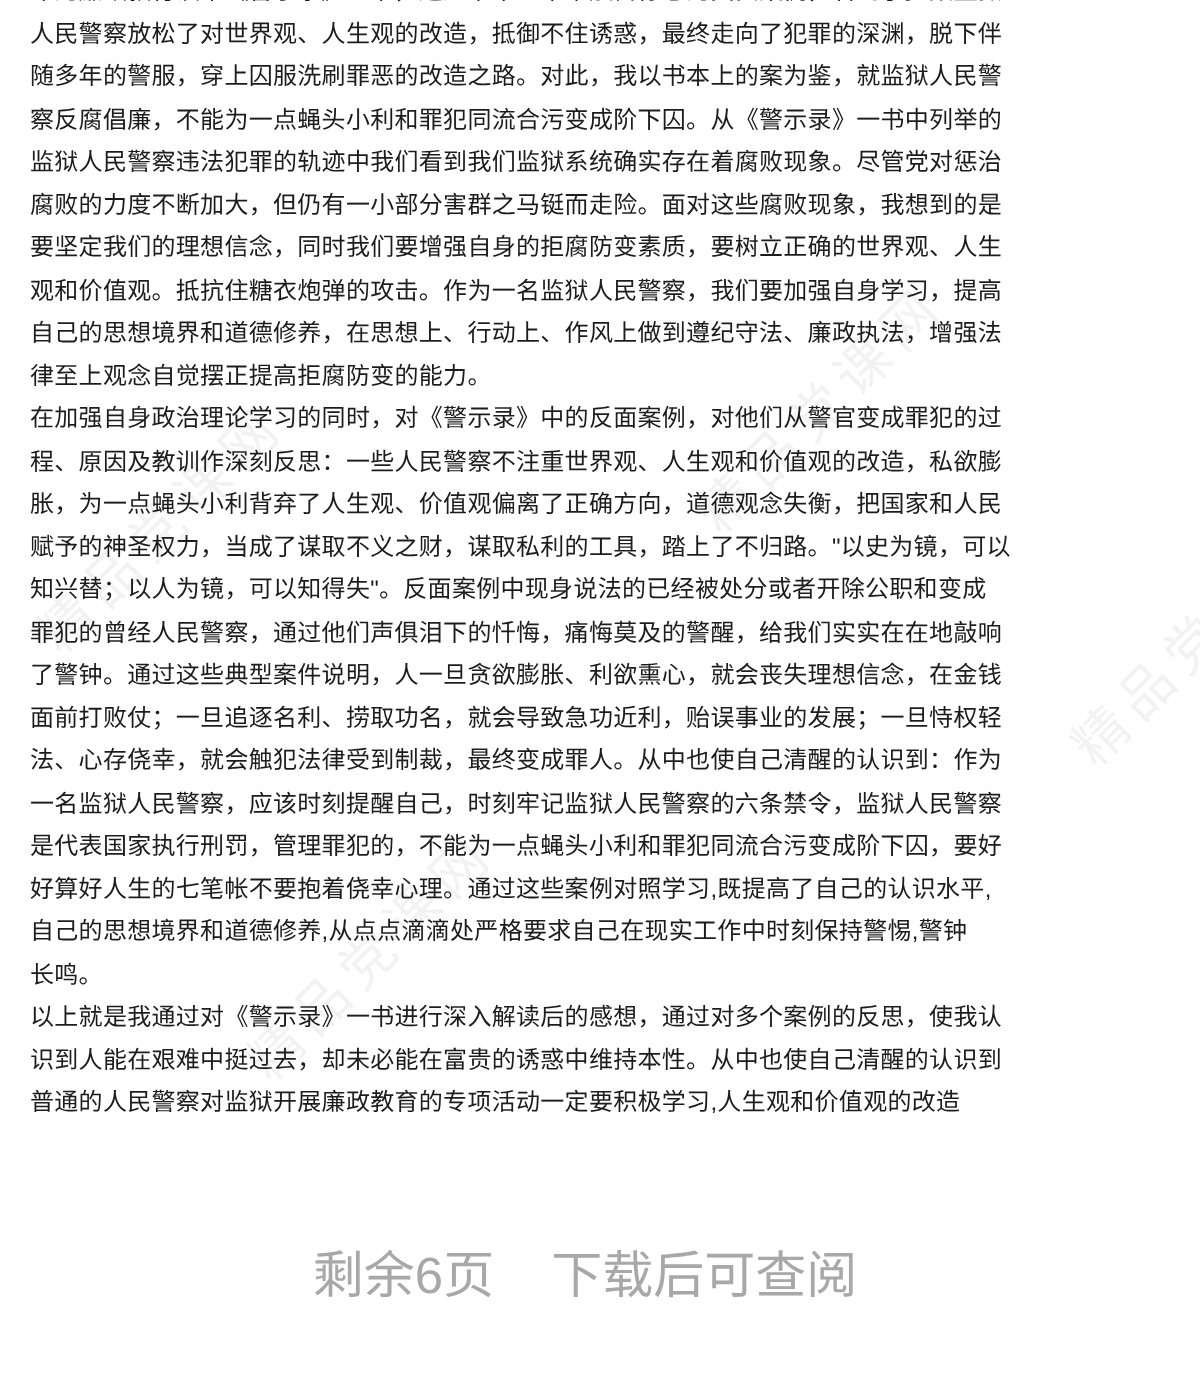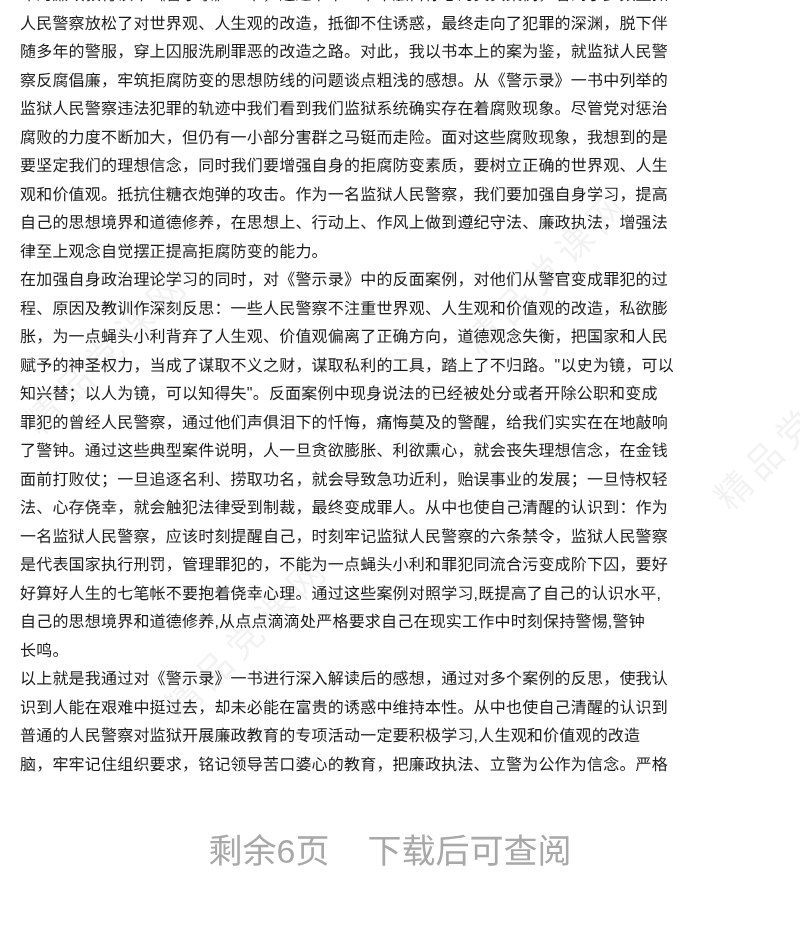--- a/index.html
+++ b/index.html
@@ -81,21 +81,21 @@
   <span class="wm wm2">精品党课网</span>
   <span class="wm wm3">精品党课网</span>
   <span class="wm wm4">精品党课网</span>
 </div>
 
 <main class="doc">
   <section class="para">
       <div class="line">印的廉政教育读本《警示录》一书，通过书中一个个触目惊心的真实案例，看到了少数监狱</div>
       <div class="line">人民警察放松了对世界观、人生观的改造，抵御不住诱惑，最终走向了犯罪的深渊，脱下伴</div>
       <div class="line">随多年的警服，穿上囚服洗刷罪恶的改造之路。对此，我以书本上的案为鉴，就监狱人民警</div>
-      <div class="line">察反腐倡廉，牢筑拒腐防变的思想防线的问题谈点粗浅的感想。从《警示录》一书中列举的</div>
+      <div class="line">察反腐倡廉，不能为一点蝇头小利和罪犯同流合污变成阶下囚。从《警示录》一书中列举的</div>
       <div class="line">监狱人民警察违法犯罪的轨迹中我们看到我们监狱系统确实存在着腐败现象。尽管党对惩治</div>
       <div class="line">腐败的力度不断加大，但仍有一小部分害群之马铤而走险。面对这些腐败现象，我想到的是</div>
       <div class="line">要坚定我们的理想信念，同时我们要增强自身的拒腐防变素质，要树立正确的世界观、人生</div>
       <div class="line">观和价值观。抵抗住糖衣炮弹的攻击。作为一名监狱人民警察，我们要加强自身学习，提高</div>
       <div class="line">自己的思想境界和道德修养，在思想上、行动上、作风上做到遵纪守法、廉政执法，增强法</div>
       <div class="line">律至上观念自觉摆正提高拒腐防变的能力。</div>
     </section>
   <section class="para">
       <div class="line">在加强自身政治理论学习的同时，对《警示录》中的反面案例，对他们从警官变成罪犯的过</div>
       <div class="line">程、原因及教训作深刻反思：一些人民警察不注重世界观、人生观和价值观的改造，私欲膨</div>
@@ -109,20 +109,19 @@
       <div class="line">一名监狱人民警察，应该时刻提醒自己，时刻牢记监狱人民警察的六条禁令，监狱人民警察</div>
       <div class="line">是代表国家执行刑罚，管理罪犯的，不能为一点蝇头小利和罪犯同流合污变成阶下囚，要好</div>
       <div class="line">好算好人生的七笔帐不要抱着侥幸心理。通过这些案例对照学习,既提高了自己的认识水平,</div>
       <div class="line">自己的思想境界和道德修养,从点点滴滴处严格要求自己在现实工作中时刻保持警惕,警钟</div>
       <div class="line">长鸣。</div>
     </section>
   <section class="para">
       <div class="line">以上就是我通过对《警示录》一书进行深入解读后的感想，通过对多个案例的反思，使我认</div>
       <div class="line">识到人能在艰难中挺过去，却未必能在富贵的诱惑中维持本性。从中也使自己清醒的认识到</div>
       <div class="line">普通的人民警察对监狱开展廉政教育的专项活动一定要积极学习,人生观和价值观的改造</div>
-      <div class="line">脑，牢牢记住组织要求，铭记领导苦口婆心的教育，把廉政执法、立警为公作为信念。严格</div>
     </section>
 </main>
 
 <div class="footer">
   <span>剩余6页</span>
   <span>下载后可查阅</span>
 </div>
 
 </body></html>

